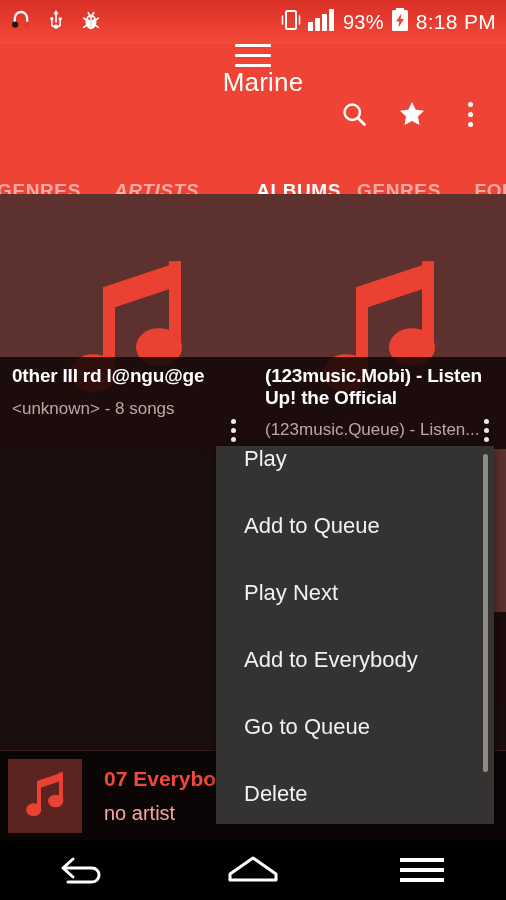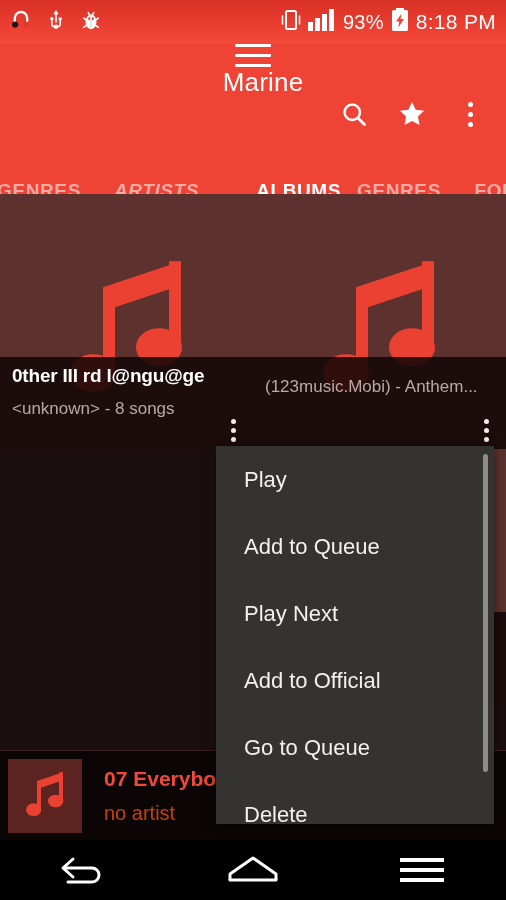--- a/index.html
+++ b/index.html
@@ -60,32 +60,32 @@
   .cell .sub { color:#b6aaa7; font-size:17px; margin-top:12px; white-space:nowrap; overflow:hidden; }
   .cell .cell-kebab { position:absolute; right:10px; bottom:6px; width:20px; height:26px;
     display:flex; flex-direction:column; align-items:center; justify-content:center; gap:4px; cursor:pointer; }
   .cell .cell-kebab i { width:5px; height:5px; border-radius:50%; background:#efefef; display:block; }
 
   
   .ctxmenu {
     position:absolute; left:216px; top:446px; width:278px; height:378px;
     background:#353331; box-shadow:0 2px 10px rgba(0,0,0,0.55); overflow:hidden;
   }
-  .ctx-item { height:67px; display:flex; align-items:center; padding-left:28px;
+  .ctx-item { height:67px; display:flex; align-items:flex-start; padding-left:28px;
     color:#f1f1f1; font-size:22px; cursor:pointer; }
   .ctx-scrollbar { position:absolute; right:6px; top:8px; width:5px; height:318px;
     background:#8e8b88; border-radius:3px; }
 
   
   .nowplaying { position:absolute; left:0; top:750px; width:506px; height:90px; background:#0b0605;
     display:flex; align-items:center; border-top:1px solid #3a1d1b; }
   .np-art { width:74px; height:74px; margin-left:8px; background:#5c2420; display:flex; align-items:center; justify-content:center; flex:none; }
   .np-text { margin-left:22px; overflow:hidden; }
   .np-title { color:#f0483a; font-size:21px; font-weight:bold; white-space:nowrap; }
-  .np-artist { color:#c2410c; font-size:20px; margin-top:11px; white-space:nowrap; }
+  .np-artist { color:#fca5a5; font-size:20px; margin-top:11px; white-space:nowrap; }
 
   
   .navbar { position:absolute; left:0; top:840px; width:506px; height:60px; background:#000;
     display:flex; align-items:center; justify-content:space-around; }
   .nav-btn { width:90px; height:50px; display:flex; align-items:center; justify-content:center; cursor:pointer; }
   .recents { display:flex; flex-direction:column; gap:6px; }
   .recents i { display:block; width:44px; height:4px; background:#fff; }
 </style>
 </head>
 <body>
@@ -230,21 +230,22 @@
           <svg width="128" height="150" viewBox="0 0 128 150">
               <path d="M40 36 L118 10 L118 34 L40 60 Z" fill="#ea4132"></path>
               <rect x="40" y="36" width="12" height="86" fill="#ea4132"></rect>
               <rect x="106" y="10" width="12" height="86" fill="#ea4132"></rect>
               <ellipse cx="30" cy="122" rx="23" ry="19" fill="#ea4132"></ellipse>
               <ellipse cx="96" cy="96" rx="23" ry="19" fill="#ea4132"></ellipse>
             </svg>
         </span>
       </div>
       <div class="meta">
-        <div class="sub">(123music.Mobi) - Anthem...</div>
+        <div class="title">(123music.Mobi) - Listen Up! the Official</div>
+        <div class="sub">(123music.Queue) - Listen...</div>
         <div class="cell-kebab">
             <i></i>
             <i></i>
             <i></i>
           </div>
       </div>
     </div>
 
 
     <div class="cell" style="left:253px; top:255px;">
@@ -294,21 +295,21 @@
     <div class="ctx-item">
       <span>Play</span>
     </div>
     <div class="ctx-item">
       <span>Add to Queue</span>
     </div>
     <div class="ctx-item">
       <span>Play Next</span>
     </div>
     <div class="ctx-item">
-      <span>Add to Official</span>
+      <span>Add to Everybody</span>
     </div>
     <div class="ctx-item">
       <span>Go to Queue</span>
     </div>
     <div class="ctx-item">
       <span>Delete</span>
     </div>
     <div class="ctx-scrollbar"></div>
   </div>
 

